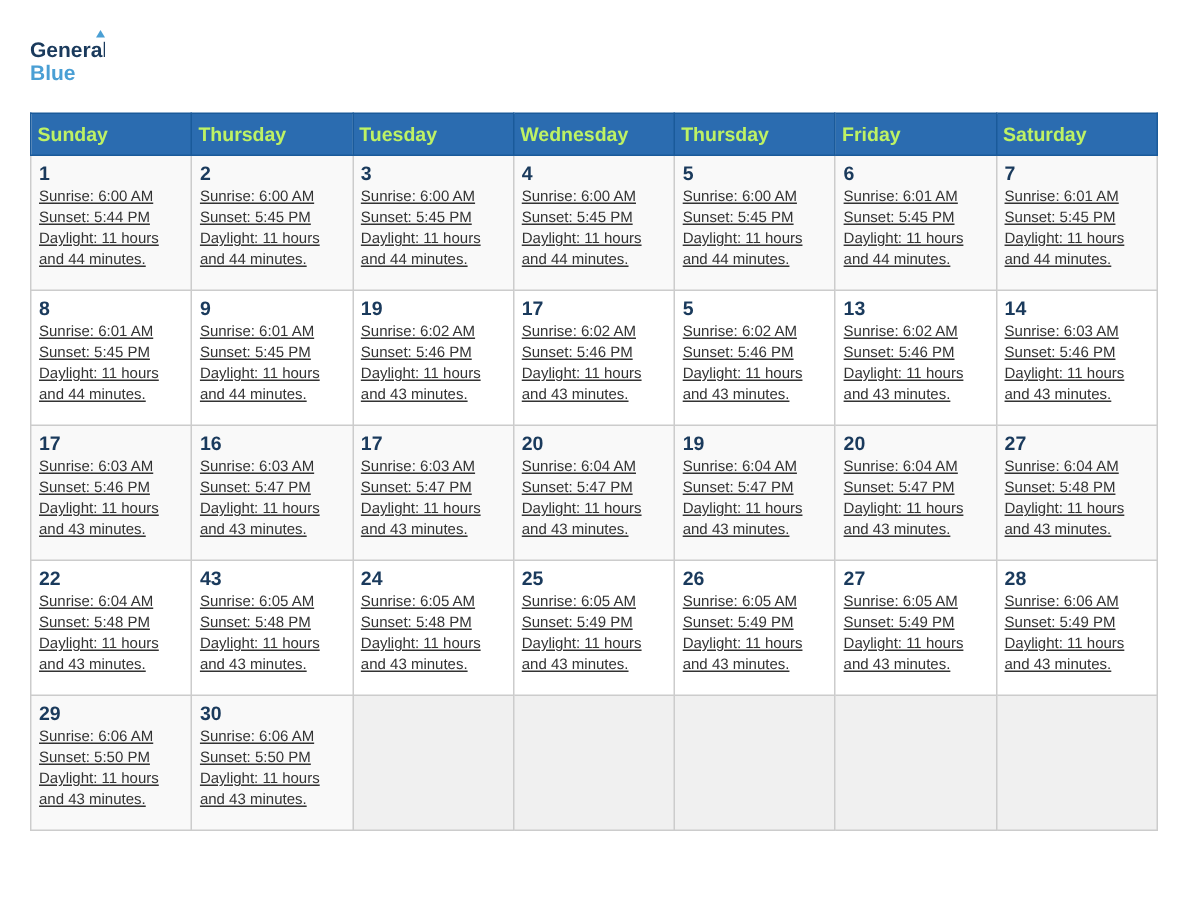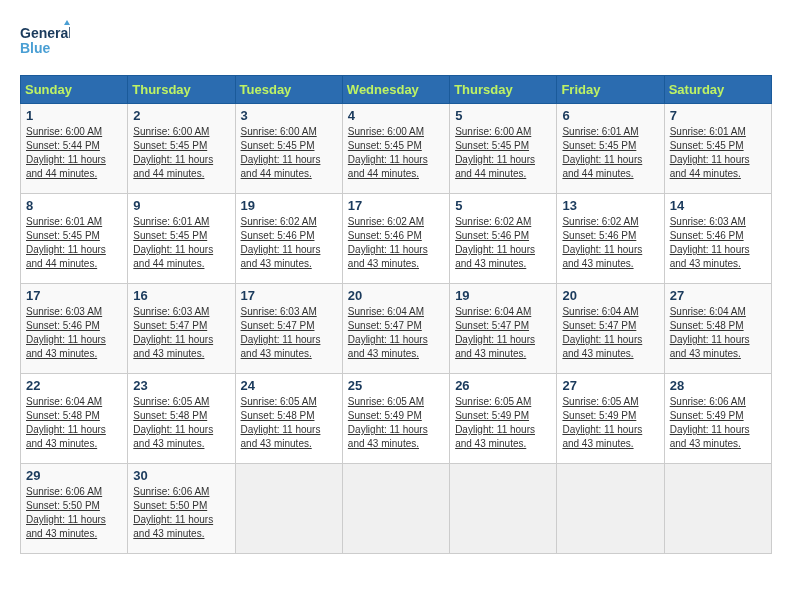--- a/index.html
+++ b/index.html
@@ -285,21 +285,21 @@
       <tr>
         <td>
         <span class="day-number">22</span>
         <div class="day-info">
           <span>Sunrise: 6:04 AM</span><br>
           <span>Sunset: 5:48 PM</span><br>
           <span>Daylight: 11 hours and 43 minutes.</span>
         </div>
       </td>
         <td>
-        <span class="day-number">23</span>
+        <span class="day-number">43</span>
         <div class="day-info">
           <span>Sunrise: 6:05 AM</span><br>
           <span>Sunset: 5:48 PM</span><br>
           <span>Daylight: 11 hours and 43 minutes.</span>
         </div>
       </td>
         <td>
         <span class="day-number">24</span>
         <div class="day-info">
           <span>Sunrise: 6:05 AM</span><br>

